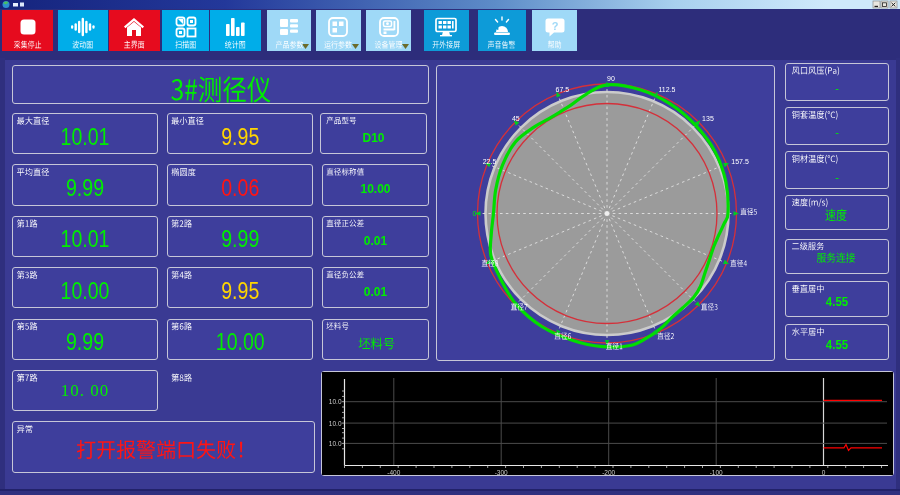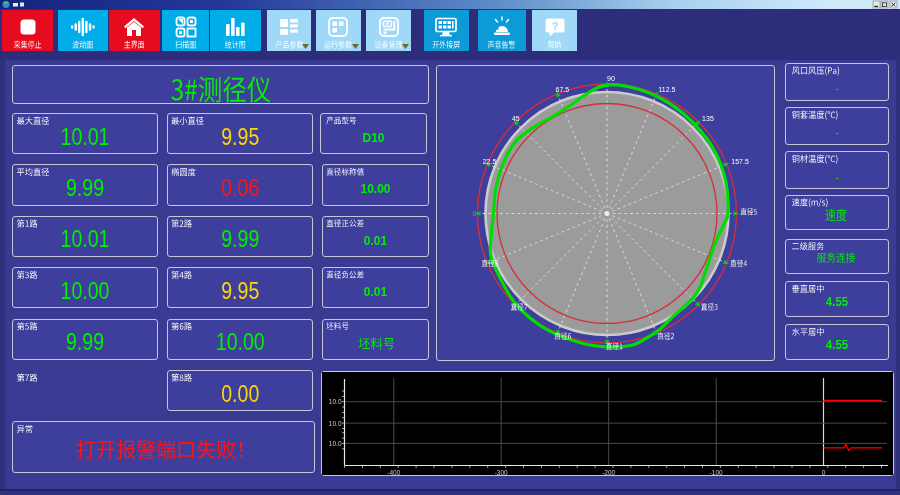--- a/index.html
+++ b/index.html
@@ -325,22 +325,22 @@
 <div class="box" style="left:321.5px;top:209.2px;width:107px;height:41.3px">
       <div class="bv g" style="top:16px;font-size:13px;font-weight:bold;transform:scaleX(0.92)">0.01</div>
     </div>
 <div class="box" style="left:12px;top:260.6px;width:146px;height:41.3px">
       <div class="bv g sq" style="top:9.5px;font-size:23px">9.99</div>
     </div>
 <div class="box" style="left:166.5px;top:260.6px;width:146.5px;height:41.3px">
       <div class="bv g sq" style="top:9.5px;font-size:23px">10.00</div>
     </div>
 <div class="box" style="left:321.5px;top:260.6px;width:107px;height:41.3px"></div>
-<div class="box" style="left:166.5px;top:312px;width:146.5px;height:41.3px">
-      <div class="bv y sq" style="top:9.5px;font-size:23px">0.00</div>
+<div class="box" style="left:12px;top:312px;width:146px;height:41.3px">
+      <div class="bv g" style="top:9.5px;font-size:17px;font-family:'Liberation Serif',serif;letter-spacing:1px">10. 00</div>
     </div>
 <div class="box" style="left:12px;top:363.4px;width:303px;height:51.9px"></div>
 <div class="box" style="left:785px;top:5px;width:104px;height:37.5px">
       <div class="bv g" style="top:18px;font-size:11px">-</div>
     </div>
 <div class="box" style="left:785px;top:49px;width:104px;height:37.5px">
       <div class="bv g" style="top:18px;font-size:11px">-</div>
     </div>
 <div class="box" style="left:785px;top:93px;width:104px;height:38.3px">
       <div class="bv g" style="top:19px;font-size:11px">-</div>

